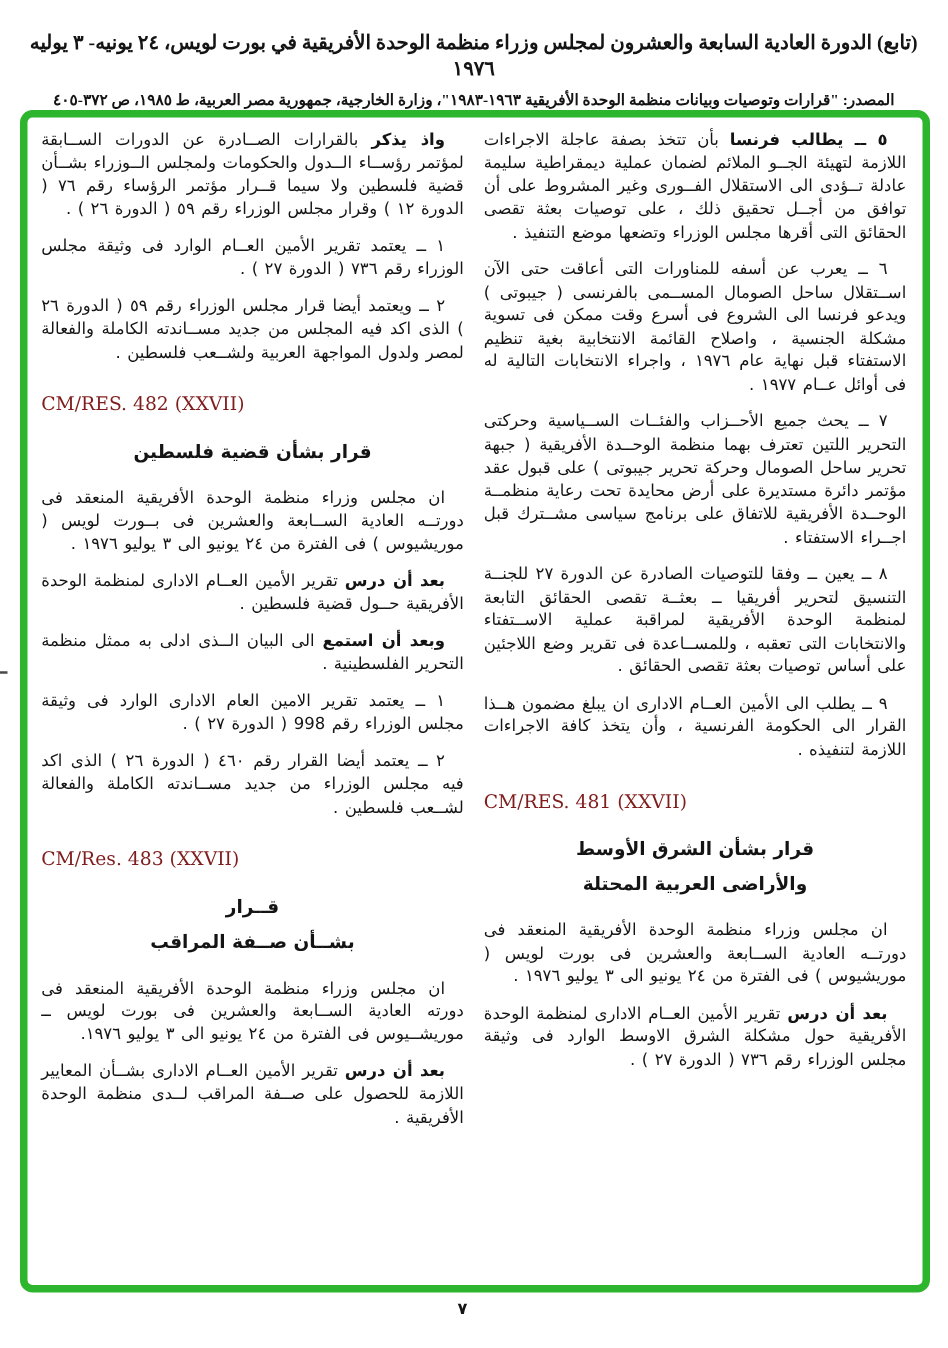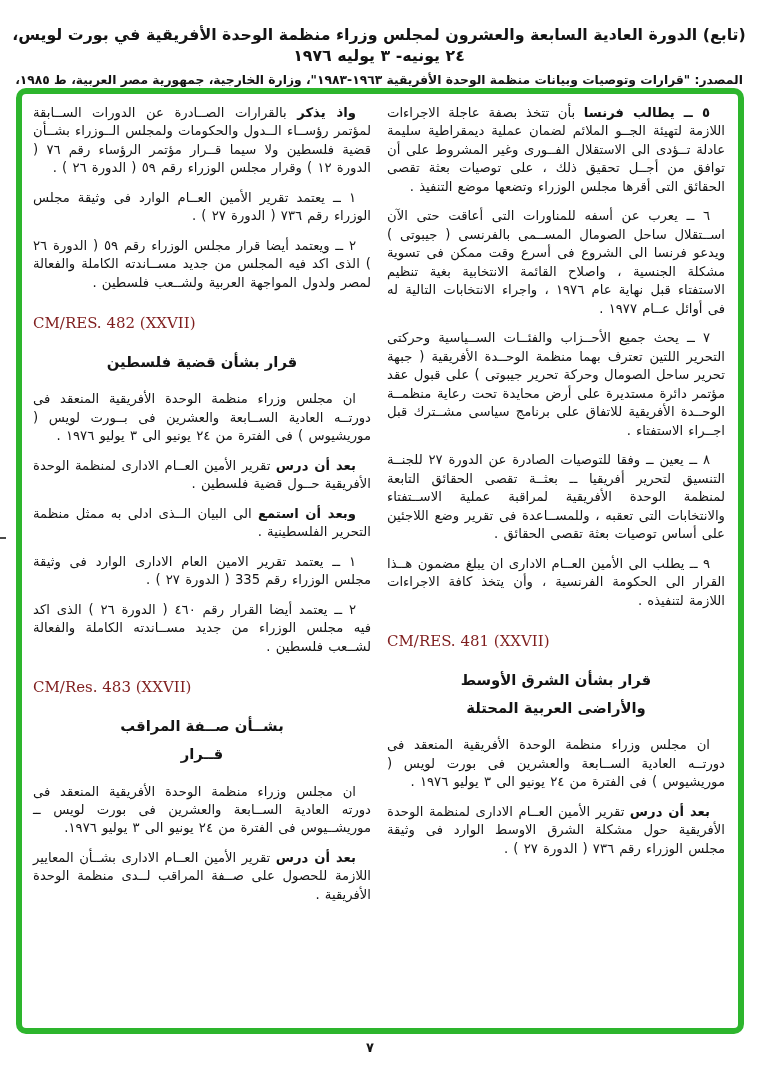--- a/index.html
+++ b/index.html
@@ -3,21 +3,21 @@
 <meta charset="utf-8">
 <style>
   html,body{margin:0;padding:0;}
   body{
     width:758px;height:1078px;background:#ffffff;color:#141414;
     font-family:"DejaVu Sans",sans-serif;
   }
   .page{position:relative;width:758px;height:1078px;overflow:hidden;background:#fff;}
 
   
-  .page-header{position:absolute;top:24px;left:10px;right:10px;direction:rtl;text-align:center;}
+  .page-header{position:absolute;top:24px;left:10px;right:10px;direction:rtl;text-align:center;font-family:Liberation Serif, serif;}
   .hdr-line1{font-size:15.8px;font-weight:bold;letter-spacing:0;line-height:1.35;}
   .hdr-line2{font-size:12.3px;font-weight:bold;margin-top:6px;line-height:1.3;}
 
   
   .doc-frame{
     position:absolute;left:16px;top:88px;width:728px;height:946px;
     box-sizing:border-box;border:6px solid #2db52d;border-radius:10px;
     background:#fff;overflow:hidden;
   }
   .columns{
@@ -85,26 +85,26 @@
         <p class="para"><b>واذ يذكر</b><span> بالقرارات الصــادرة عن الدورات الســابقة لمؤتمر رؤســاء الــدول والحكومات ولمجلس الــوزراء بشــأن قضية فلسطين ولا سيما قــرار مؤتمر الرؤساء رقم ٧٦ ( الدورة ١٢ ) وقرار مجلس الوزراء رقم ٥٩ ( الدورة ٢٦ ) .</span></p>
         <p class="para">١ ــ يعتمد تقرير الأمين العــام الوارد فى وثيقة مجلس الوزراء رقم ٧٣٦ ( الدورة ٢٧ ) .</p>
         <p class="para">٢ ــ ويعتمد أيضا قرار مجلس الوزراء رقم ٥٩ ( الدورة ٢٦ ) الذى اكد فيه المجلس من جديد مســاندته الكاملة والفعالة لمصر ولدول المواجهة العربية ولشــعب فلسطين .</p>
         <div class="rescode">CM/RES. 482 (XXVII)</div>
         <div class="res-title">
           <div>قرار بشأن قضية فلسطين</div>
         </div>
         <p class="para">ان مجلس وزراء منظمة الوحدة الأفريقية المنعقد فى دورتــه العادية الســابعة والعشرين فى بــورت لويس ( موريشيوس ) فى الفترة من ٢٤ يونيو الى ٣ يوليو ١٩٧٦ .</p>
         <p class="para"><b>بعد أن درس</b><span> تقرير الأمين العــام الادارى لمنظمة الوحدة الأفريقية حــول قضية فلسطين .</span></p>
         <p class="para"><b>وبعد أن استمع</b><span> الى البيان الــذى ادلى به ممثل منظمة التحرير الفلسطينية .</span></p>
-        <p class="para">١ ــ يعتمد تقرير الامين العام الادارى الوارد فى وثيقة مجلس الوزراء رقم 335 ( الدورة ٢٧ ) .</p>
+        <p class="para">١ ــ يعتمد تقرير الامين العام الادارى الوارد فى وثيقة مجلس الوزراء رقم 998 ( الدورة ٢٧ ) .</p>
         <p class="para">٢ ــ يعتمد أيضا القرار رقم ٤٦٠ ( الدورة ٢٦ ) الذى اكد فيه مجلس الوزراء من جديد مســاندته الكاملة والفعالة لشــعب فلسطين .</p>
         <div class="rescode">CM/Res. 483 (XXVII)</div>
         <div class="res-title">
+          <div>قــرار</div>
           <div>بشــأن صــفة المراقب</div>
-          <div>قــرار</div>
         </div>
         <p class="para">ان مجلس وزراء منظمة الوحدة الأفريقية المنعقد فى دورته العادية الســابعة والعشرين فى بورت لويس ــ موريشــيوس فى الفترة من ٢٤ يونيو الى ٣ يوليو ١٩٧٦.</p>
         <p class="para"><b>بعد أن درس</b><span> تقرير الأمين العــام الادارى بشــأن المعايير اللازمة للحصول على صــفة المراقب لــدى منظمة الوحدة الأفريقية .</span></p>
       </div>
 
     </div>
   </div>
 
   <div class="margin-mark"></div>
 

